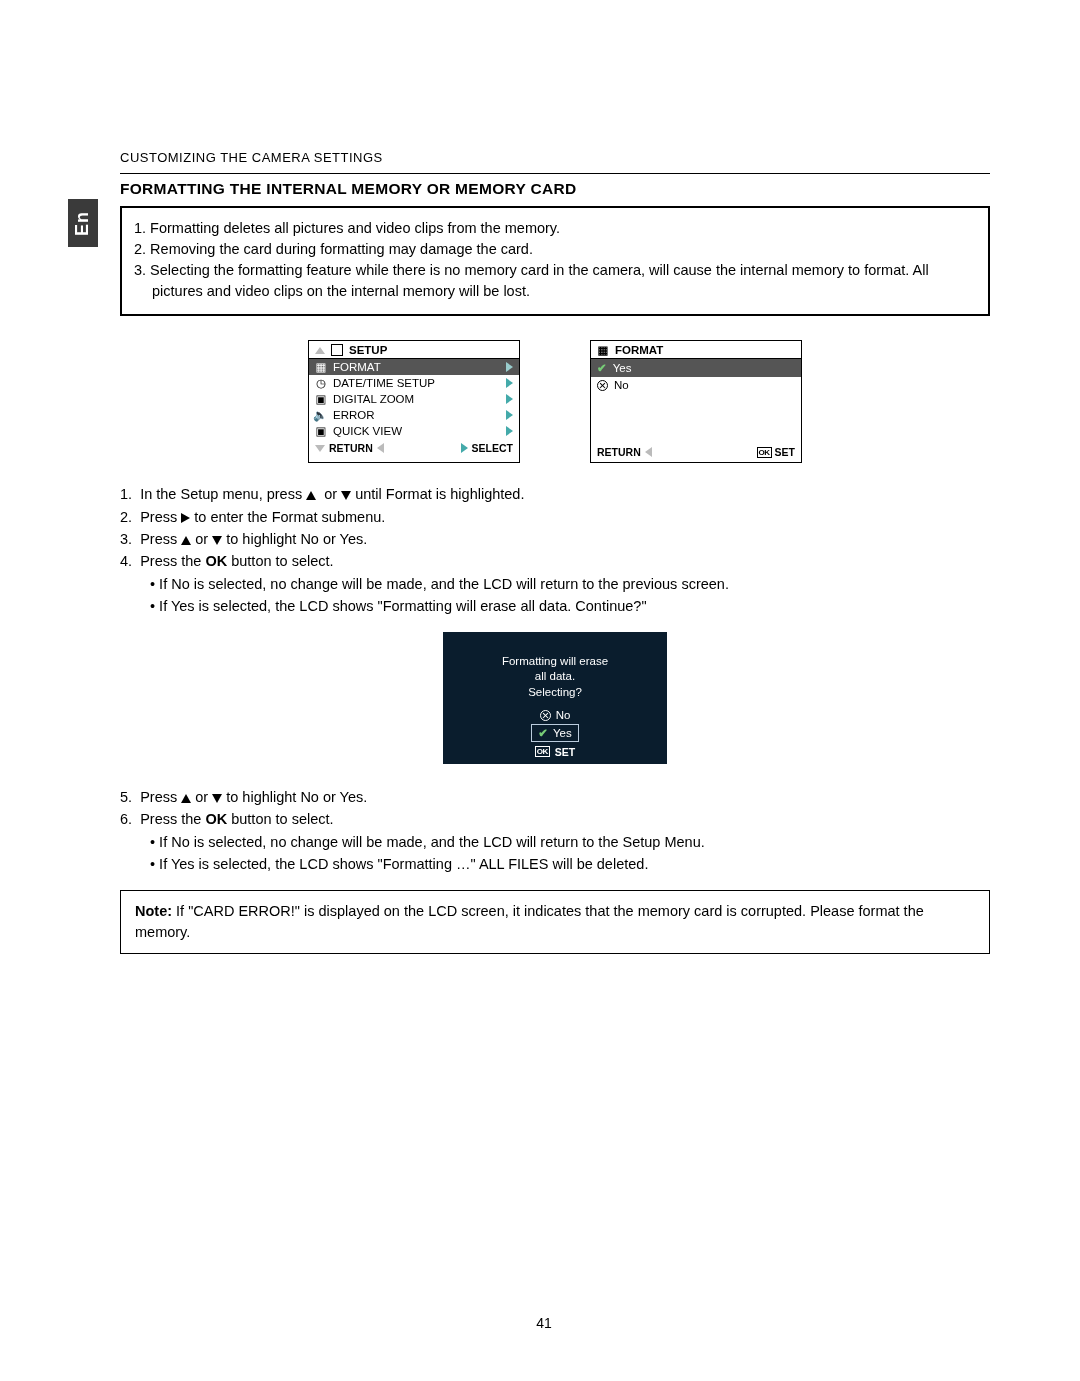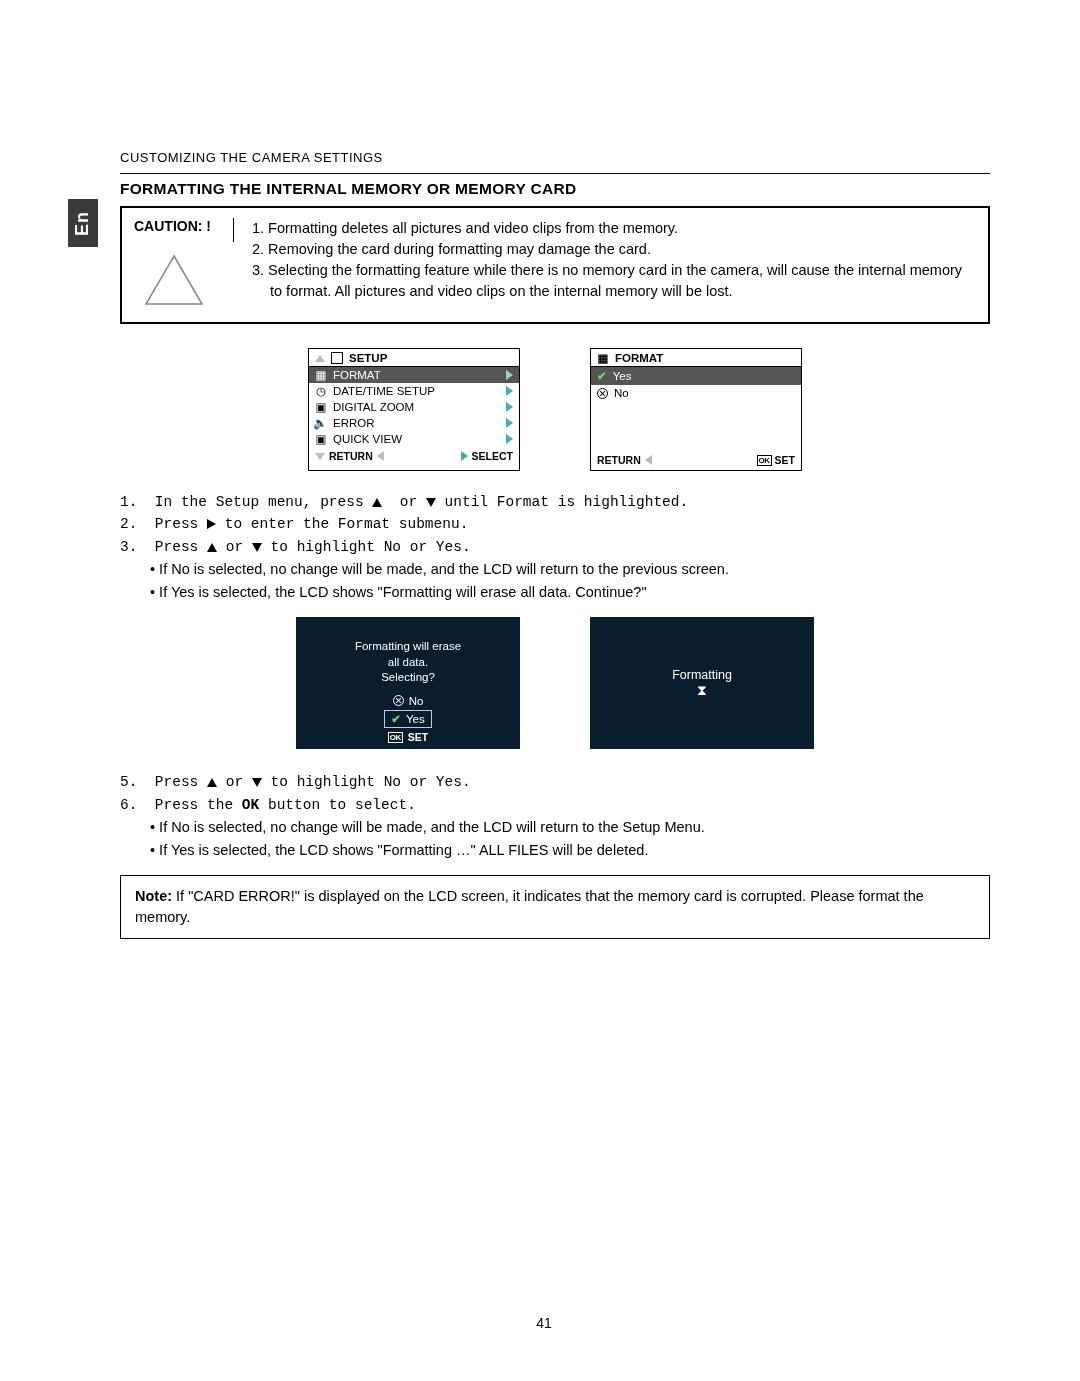--- a/index.html
+++ b/index.html
@@ -139,21 +139,21 @@
   .xcircle::before, .xcircle::after { content:""; position:absolute; left:1px; right:1px; top:4px; height:1.2px; background:#000; }
   .xcircle::before { transform: rotate(45deg); }
   .xcircle::after  { transform: rotate(-45deg); }
 
   .steps {
     font-size: 14.5px;
     line-height: 1.55;
     margin-bottom: 14px;
   }
   .steps p { padding-left: 0; }
-  .steps .li { padding-left: 22px; text-indent: -22px; font-family: Liberation Mono, monospace; }
+  .steps .li { padding-left: 22px; text-indent: -22px; }
   .steps .sub { padding-left: 42px; text-indent: -12px; }
 
   .tri-inline-up { display:inline-block;width:0;height:0;border-left:5.5px solid transparent;border-right:5.5px solid transparent;border-bottom:9px solid #000;vertical-align:-1px;}
   .tri-inline-down { display:inline-block;width:0;height:0;border-left:5.5px solid transparent;border-right:5.5px solid transparent;border-top:9px solid #000;vertical-align:-1px;}
   .tri-inline-right { display:inline-block;width:0;height:0;border-top:5.5px solid transparent;border-bottom:5.5px solid transparent;border-left:9px solid #000;vertical-align:-1px;}
 
   
   .lcd-dark-row {
     display: flex;
     justify-content: center;
@@ -204,26 +204,20 @@
 
 <div class="side-tab">
     <span>En</span>
   </div>
 
 <div class="topline">CUSTOMIZING THE CAMERA SETTINGS</div>
 
 <div style="font-size:15.5px;font-weight:bold;letter-spacing:0.3px;margin-bottom:8px;">FORMATTING THE INTERNAL MEMORY OR MEMORY CARD</div>
 
 <div class="caution-box">
-  <div class="caution-left">
-    <div class="label">CAUTION: !</div>
-    <svg class="warn-triangle" viewBox="0 0 60 52">
-      <polygon points="30,2 58,50 2,50" fill="none" stroke="#888" stroke-width="1.5"></polygon>
-    </svg>
-  </div>
   <div class="caution-right">
     <ol>
       <li>1.  Formatting deletes all pictures and video clips from the memory.</li>
       <li>2.  Removing the card during formatting may damage the card.</li>
       <li>3.  Selecting the formatting feature while there is no memory card in the camera, will cause the internal memory to format. All pictures and video clips on the internal memory will be lost.</li>
     </ol>
   </div>
 </div>
 
 <div class="lcd-row">
@@ -313,20 +307,21 @@
           <span>SET</span>
         </span>
     </div>
   </div>
 </div>
 
 <div class="steps">
   <p class="li">1.&nbsp;&nbsp;In the Setup menu, press <span class="tri-inline-up"></span>&nbsp; or <span class="tri-inline-down"></span> until Format is highlighted.</p>
   <p class="li">2.&nbsp;&nbsp;Press <span class="tri-inline-right"></span> to enter the Format submenu.</p>
   <p class="li">3.&nbsp;&nbsp;Press <span class="tri-inline-up"></span> or <span class="tri-inline-down"></span> to highlight No or Yes.</p>
+  <p class="li">4.&nbsp;&nbsp;Press the <b>OK</b> button to select.</p>
   <p class="sub">•  If No is selected, no change will be made, and the LCD will return to the previous screen.</p>
   <p class="sub">•  If Yes is selected, the LCD shows "Formatting will erase all data. Continue?"</p>
 </div>
 
 <div class="lcd-dark-row">
   <div class="lcd-dark">
     <div class="msg">
       <span>Formatting will erase</span><br>
       <span>all data.</span><br>
       <span>Selecting?</span>
@@ -339,24 +334,20 @@
       <div class="row sel">
           <span class="check">✔</span>
           <span>Yes</span>
         </div>
     </div>
     <div class="footer">
         <span class="ok-box">OK</span>
         <span>SET</span>
       </div>
   </div>
-  <div class="lcd-dark">
-    <div style="font-size:12.5px;">Formatting</div>
-    <div class="hourglass">⧗</div>
-  </div>
 </div>
 
 <div class="steps">
   <p class="li">5.&nbsp;&nbsp;Press <span class="tri-inline-up"></span> or <span class="tri-inline-down"></span> to highlight No or Yes.</p>
   <p class="li">6.&nbsp;&nbsp;Press the <b>OK</b> button to select.</p>
   <p class="sub">•  If No is selected, no change will be made, and the LCD will return to the Setup Menu.</p>
   <p class="sub">•  If Yes is selected, the LCD shows "Formatting …" ALL FILES will be deleted.</p>
 </div>
 
 <div class="note-box">

